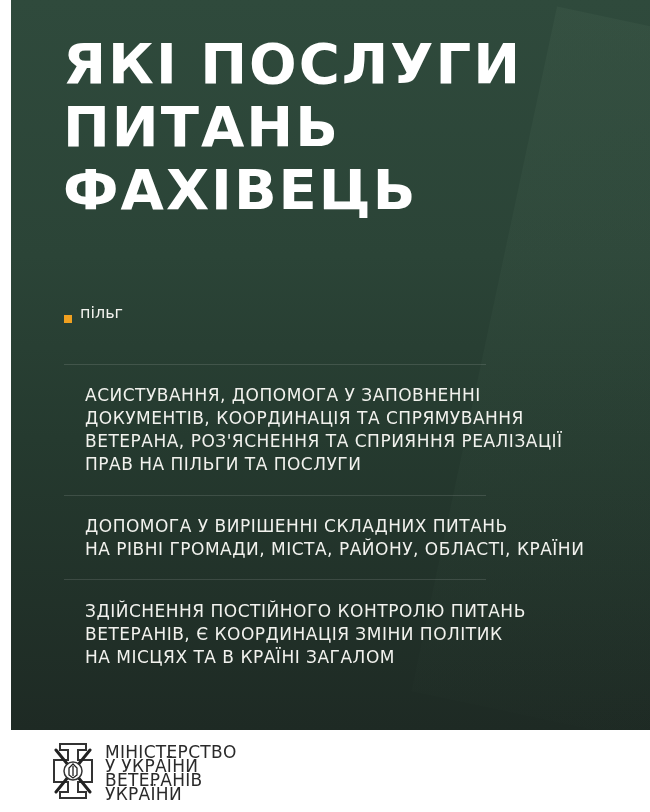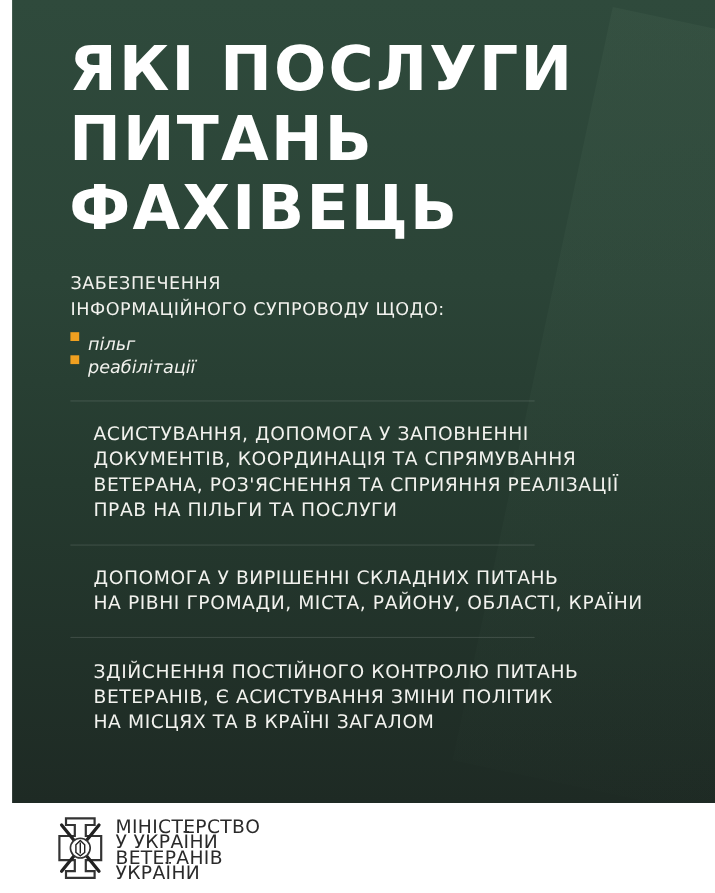--- a/index.html
+++ b/index.html
@@ -21,21 +21,21 @@
     letter-spacing: 2px; font-family: "DejaVu Sans", sans-serif;
   }
   .title div { white-space: nowrap; }
   .sec1-head {
     position: absolute; left: 53px; top: 246px; color: #f2f2ee;
     font-size: 16px; line-height: 23px; letter-spacing: 0.5px; font-weight: 400;
   }
   .bullets { position: absolute; top: 302px; color: #f2f2ee; font-size: 16px; line-height: 21px; }
   .bullets.col1 { left: 53px; }
   .bullets.col2 { left: 223px; }
-  .bullet { display: flex; align-items: flex-start; white-space: nowrap; font-style: italic; }
+  .bullet { display: flex; align-items: flex-end; white-space: nowrap; }
   .bullet .sq { width: 8px; height: 8px; background: #f0a020; margin-right: 8px; display: inline-block; }
   .bullet .small { font-size: 11px; margin-left: 4px; }
   .divider { position: absolute; left: 53px; width: 422px; height: 1px; background: rgba(255,255,255,0.12); }
   .sec {
     position: absolute; left: 53px; color: #f2f2ee;
     font-size: 17px; line-height: 23px; letter-spacing: 0.5px; margin-left: 21px;
   }
   .sec div { white-space: nowrap; }
   .footer-logo { position: absolute; left: 48px; top: 740px; width: 50px; height: 62px; }
   .footer-text {
@@ -48,33 +48,25 @@
 
 <div class="panel">
   <div class="shade"></div>
 
   <div class="title">
     <div>ЯКІ ПОСЛУГИ</div>
     <div>ПИТАНЬ</div>
     <div>ФАХІВЕЦЬ</div>
   </div>
 
-  <div class="sec1-head">
-    <div>ЗАБЕЗПЕЧЕННЯ</div>
-    <div>ІНФОРМАЦІЙНОГО СУПРОВОДУ ЩОДО:</div>
-  </div>
 
   <div class="bullets col1">
     <div class="bullet">
       <span class="sq"></span>
       <span>пільг</span>
-    </div>
-    <div class="bullet">
-      <span class="sq"></span>
-      <span>реабілітації</span>
     </div>
   </div>
 
 
   <div class="divider" style="top:364px"></div>
 
   <div class="sec" style="top:384px">
     <div>АСИСТУВАННЯ, ДОПОМОГА У ЗАПОВНЕННІ</div>
     <div>ДОКУМЕНТІВ, КООРДИНАЦІЯ ТА СПРЯМУВАННЯ</div>
     <div>ВЕТЕРАНА, РОЗ'ЯСНЕННЯ ТА СПРИЯННЯ РЕАЛІЗАЦІЇ</div>
@@ -85,21 +77,21 @@
 
   <div class="sec" style="top:515px">
     <div>ДОПОМОГА У ВИРІШЕННІ СКЛАДНИХ ПИТАНЬ</div>
     <div>НА РІВНІ ГРОМАДИ, МІСТА, РАЙОНУ, ОБЛАСТІ, КРАЇНИ</div>
   </div>
 
   <div class="divider" style="top:579px"></div>
 
   <div class="sec" style="top:600px">
     <div>ЗДІЙСНЕННЯ ПОСТІЙНОГО КОНТРОЛЮ ПИТАНЬ</div>
-    <div>ВЕТЕРАНІВ, Є АСИСТУВАННЯ ЗМІНИ ПОЛІТИК</div>
+    <div>ВЕТЕРАНІВ, Є КООРДИНАЦІЯ ЗМІНИ ПОЛІТИК</div>
     <div>НА МІСЦЯХ ТА В КРАЇНІ ЗАГАЛОМ</div>
   </div>
 </div>
 
 <div class="footer-logo">
   <svg width="50" height="62" viewBox="0 0 50 62">
     <g fill="none" stroke="#333" stroke-width="2">
       <path d="M12 4 H38 V10 H30 V20 H44 V42 H30 V52 H38 V58 H12 V52 H20 V42 H6 V20 H20 V10 H12 Z"></path>
     </g>
     <g stroke="#222" stroke-width="3" stroke-linecap="round">

